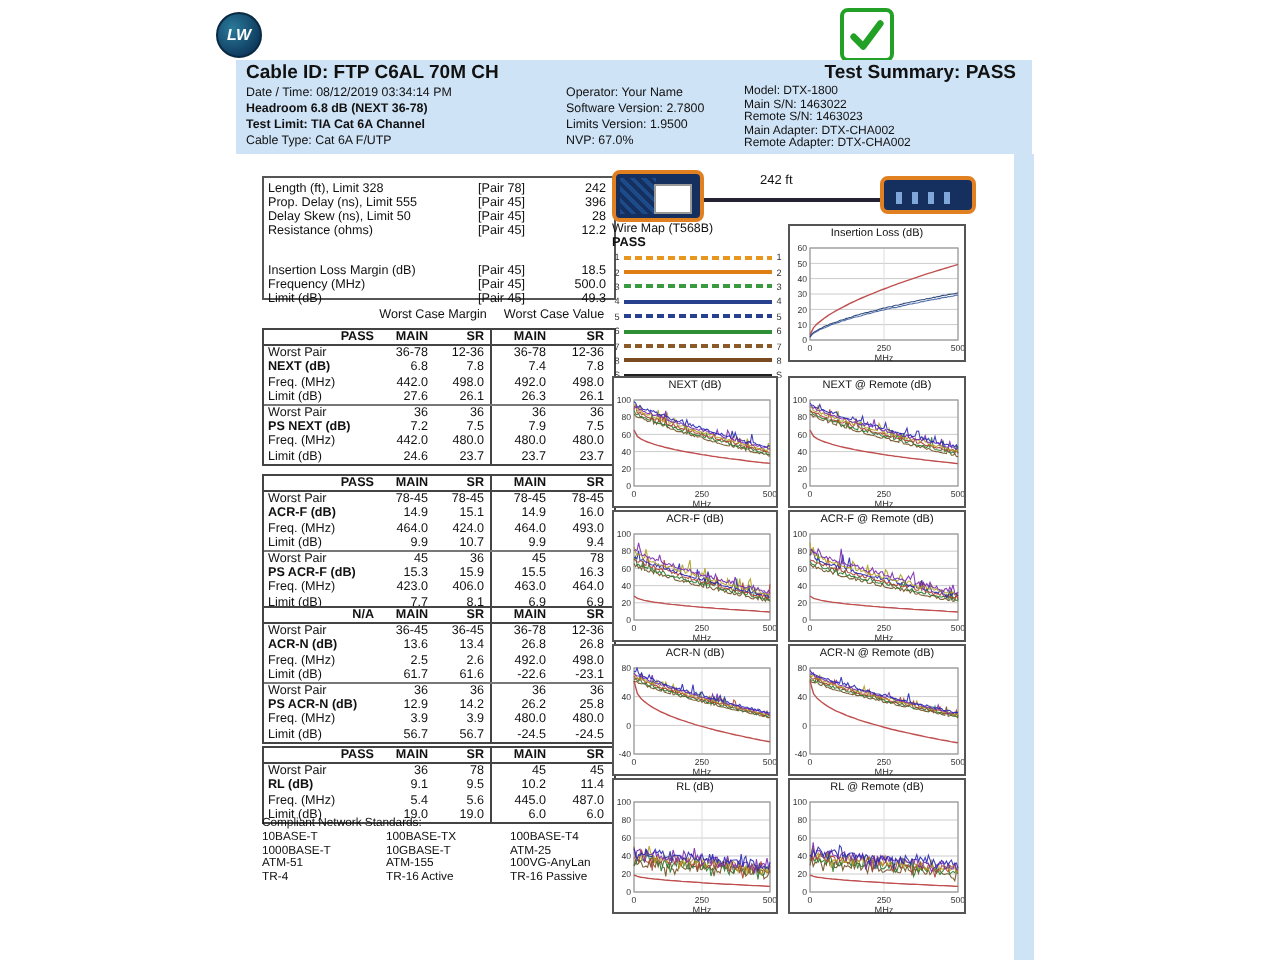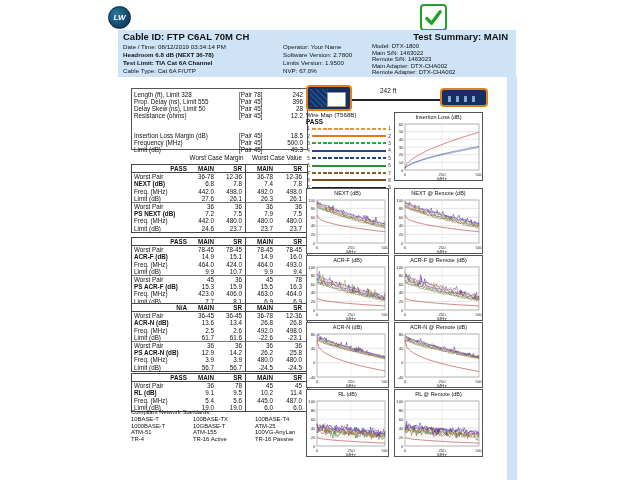--- a/index.html
+++ b/index.html
@@ -97,21 +97,21 @@
   </div>
 
   <div class="passbox">
     <svg width="19" height="19" viewBox="0 0 20 20">
       <polyline points="3,11 8,16 17,4" fill="none" stroke="#23a127" stroke-width="3.5" stroke-linecap="round" stroke-linejoin="round"></polyline>
     </svg>
   </div>
 
   <div class="hdr">
     <div class="cable-id">Cable ID: FTP C6AL 70M CH</div>
-    <div class="summary">Test Summary: MAIN</div>
+    <div class="summary">Test Summary: PASS</div>
     <div class="colL" id="hdr-left">
         <div>Date / Time: 08/12/2019  03:34:14 PM</div>
         <div class="b">Headroom 6.8 dB (NEXT 36-78)</div>
         <div class="b">Test Limit: TIA Cat 6A Channel</div>
         <div>Cable Type: Cat 6A F/UTP</div>
       </div>
     <div class="colM" id="hdr-mid">
         <div>Operator: Your Name</div>
         <div>Software Version: 2.7800</div>
         <div>Limits Version: 1.9500</div>

